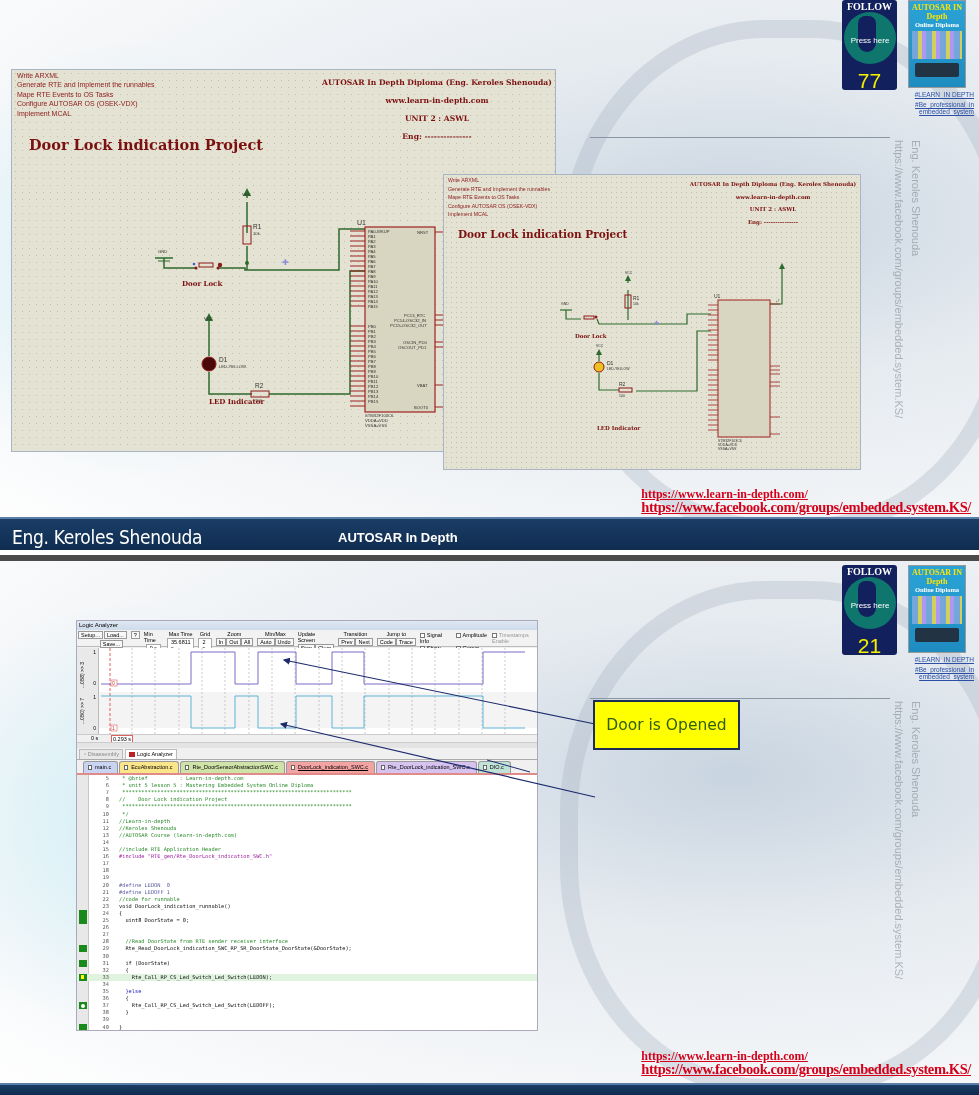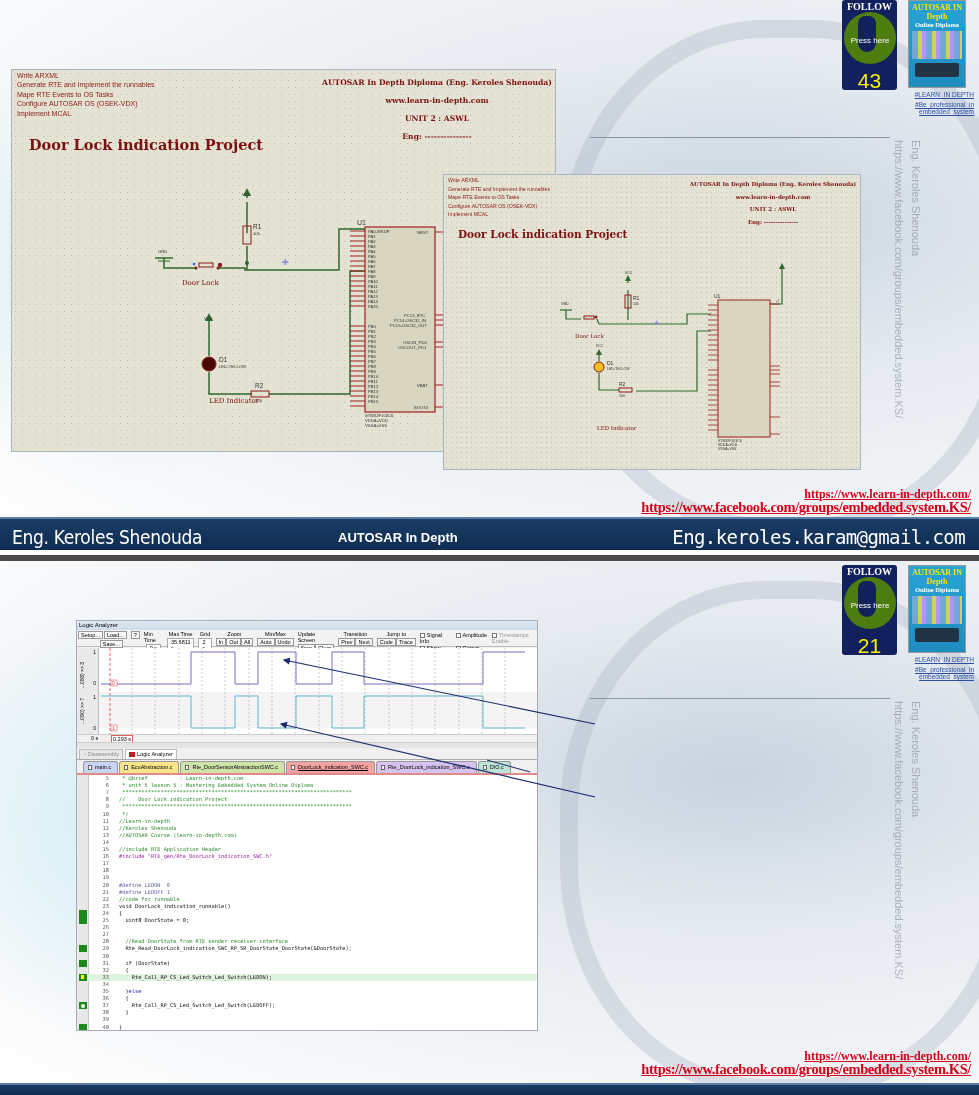--- a/index.html
+++ b/index.html
@@ -6,46 +6,46 @@
 body{width:979px;height:1095px;overflow:hidden;font-family:"Liberation Sans",sans-serif;background:#fff;position:relative}
 .slide{position:absolute;left:0;width:979px;overflow:hidden}
 .slide-bg{position:absolute;inset:0;background:radial-gradient(ellipse at 75% 40%,#c8d4e0 0%,#e6ebf0 35%,#f4f6f8 70%,#fff 100%)}
 .slide-bg::before{content:"";position:absolute;left:-80px;top:30px;width:420px;height:460px;border-radius:50%;background:radial-gradient(circle,#d4f0f7 0%,rgba(220,240,248,0) 70%)}
 .slide-bg::after{content:"";position:absolute;left:560px;top:20px;width:420px;height:480px;border-radius:45%;border:18px solid rgba(170,180,195,.35)}
 .footer-bar{position:absolute;left:0;width:979px;height:38px;background:linear-gradient(#1a3d66,#0e2a4d);border-top:2px solid #5a7ea8;color:#fff;display:flex;align-items:center}
 .footer-bar .name{position:absolute;left:12px;font-size:19px;font-family:"DejaVu Sans Condensed","DejaVu Sans",sans-serif;letter-spacing:-.3px}
 .footer-bar .course{position:absolute;left:338px;font-size:13px;font-weight:bold}
 .footer-bar .email{position:absolute;right:14px;font-size:19px;font-family:"DejaVu Sans Mono",monospace;letter-spacing:-.6px}
 .footer-under{position:absolute;left:0;width:979px;height:10px;background:#4b4b4b}
-.links{position:absolute;right:8px;text-align:right;font-family:"Liberation Serif",serif;color:#d4001a;line-height:13px}
+.links{position:absolute;right:8px;text-align:left;font-family:"Liberation Serif",serif;color:#d4001a;line-height:13px}
 .links a{display:block;color:#d4001a;text-decoration:underline;font-weight:bold}
 .links .l1{font-size:12px}
 .links .l2{font-size:14.5px;letter-spacing:-.4px}
 .follow{position:absolute;width:55px;height:90px;background:#12205e;border-radius:3px;overflow:hidden}
 .follow .ft{color:#fff;font-family:"Liberation Serif",serif;font-weight:bold;font-size:10px;text-align:center;margin-top:1px}
-.follow .circle{position:absolute;left:2px;top:12px;width:52px;height:52px;border-radius:50%;background:#4d7c0f}
+.follow .circle{position:absolute;left:2px;top:12px;width:52px;height:52px;border-radius:50%;background:#0f766e}
 .follow .hand{position:absolute;left:14px;top:4px;width:18px;height:36px;background:#12205e;border-radius:8px 8px 10px 10px}
 .follow .press{position:absolute;left:0;top:24px;width:52px;text-align:center;font-size:8px;color:#fff;line-height:9px}
 .follow .num{position:absolute;bottom:-3px;width:100%;text-align:center;color:#f5f000;font-size:21px}
 .book{position:absolute;width:58px;height:88px;background:linear-gradient(#2aa3d6,#1f8cc0);border:1px solid #999;padding:2px}
 .book .bt{color:#ffe400;font-family:"Liberation Serif",serif;font-weight:bold;font-size:8px;text-align:center;line-height:9px}
 .book .bs{color:#fff;font-family:"Liberation Serif",serif;font-weight:bold;font-size:6.5px;text-align:center}
 .book .bimg{margin:3px auto 0;width:50px;height:28px;background:repeating-linear-gradient(90deg,#8ad 0 6px,#fd4 6px 10px,#c9f 10px 14px);opacity:.8}
 .book .board{margin:4px auto 0;width:44px;height:14px;background:#234;border-radius:2px}
 .hashtags{position:absolute;font-size:6.5px;color:#2a4fa5;text-align:right;line-height:7px}
 .hashtags span{display:block;text-decoration:underline}
 .vtext{position:absolute;writing-mode:vertical-rl;color:rgba(120,130,140,.55);font-size:11px;white-space:nowrap}
 .hline{position:absolute;height:1px;background:#8a96a4}
 
 .sch{position:absolute;background-color:#e4e2d2;background-image:radial-gradient(#c2bfae 0.7px,transparent 0.8px);background-size:7px 7px;border:1px solid #a9b5c4}
 .sch .tasks{position:absolute;color:#8b1a1a;line-height:1.35}
 .sch .tasks div{white-space:nowrap}
 .sch .hdr{position:absolute;color:#7b1010;font-family:"DejaVu Serif",serif;font-weight:bold;text-align:center;white-space:nowrap;line-height:1.55}
 .sch .ptitle{position:absolute;color:#7b1010;font-family:"DejaVu Serif",serif;font-weight:bold;white-space:nowrap}
-.sch .lbl{position:absolute;color:#7b1010;font-family:"DejaVu Serif",serif;font-weight:normal;white-space:nowrap}
+.sch .lbl{position:absolute;color:#7b1010;font-family:"DejaVu Serif",serif;font-weight:bold;white-space:nowrap}
 .sch svg{position:absolute;left:0;top:0}
 
 .ide{position:absolute;left:76px;top:620px;width:462px;height:411px;background:#f0f0f0;border:1px solid #aab;overflow:hidden}
 .la-title{height:9px;font-size:6px;padding-left:2px;background:linear-gradient(#dfe8f3,#cddbeb);line-height:9px}
 .la-tool{height:17px;display:flex;font-size:5.5px;align-items:flex-start;padding:1px 1px;gap:4px;background:#f2f2f2;border-bottom:1px solid #bbb}
 .la-tool .grp{display:flex;flex-direction:column;align-items:center;gap:1px}
 .btn{border:1px solid #999;background:#f8f8f8;padding:0 2px;font-size:5.5px;line-height:6px;cursor:pointer}
 .field{border:1px solid #aaa;background:#fff;padding:0 3px;font-size:5.5px;line-height:6px}
 .chk{display:inline-block;width:5px;height:5px;border:1px solid #777;background:#fff;margin-right:2px;vertical-align:middle}
 .la-plot{position:absolute;left:0;top:27px;width:462px;height:86px;background:#fff}
@@ -74,21 +74,21 @@
 <div class="slide" style="top:0;height:550px">
   <div class="slide-bg"></div>
   <div class="hline" style="left:590px;top:137px;width:300px"></div>
 
   <div class="follow" style="left:842px;top:0">
     <div class="ft">FOLLOW US</div>
     <div class="circle">
         <div class="hand"></div>
         <div class="press">Press here</div>
       </div>
-    <div class="num">43</div>
+    <div class="num">77</div>
   </div>
   <div class="book" style="left:908px;top:0">
     <div class="bt">AUTOSAR IN Depth</div>
     <div class="bs">Online Diploma</div>
     <div class="bimg"></div>
     <div class="board"></div>
   </div>
   <div class="hashtags" style="left:900px;top:91px;width:74px">
     <span>#LEARN_IN DEPTH</span>
     <span style="margin-top:3px">#Be_professional_in embedded_system</span>
@@ -346,21 +346,20 @@
     <div class="lbl" style="left:153px;top:250px;font-size:5.5px">LED Indicator</div>
   </div>
 
   <div class="links" style="top:488px">
     <a class="l1">https://www.learn-in-depth.com/</a>
     <a class="l2">https://www.facebook.com/groups/embedded.system.KS/</a>
   </div>
   <div class="footer-bar" style="top:517px">
     <span class="name">Eng. Keroles Shenouda</span>
     <span class="course">AUTOSAR In Depth</span>
-    <span class="email">Eng.keroles.karam@gmail.com</span>
   </div>
 </div>
 <div class="footer-under" style="top:555px;height:6px"></div>
 
 <div class="slide" style="top:561px;height:534px">
   <div class="slide-bg"></div>
   <div class="hline" style="left:590px;top:137px;width:300px"></div>
 
   <div class="follow" style="left:842px;top:4px">
     <div class="ft">FOLLOW US</div>
@@ -376,20 +375,21 @@
     <div class="bimg"></div>
     <div class="board"></div>
   </div>
   <div class="hashtags" style="left:900px;top:95px;width:74px">
     <span>#LEARN_IN DEPTH</span>
     <span style="margin-top:3px">#Be_professional_in embedded_system</span>
   </div>
   <div class="vtext" style="left:910px;top:140px">Eng. Keroles Shenouda</div>
   <div class="vtext" style="left:893px;top:140px">https://www.facebook.com/groups/embedded.system.KS/</div>
 
+  <div class="note" style="left:593px;top:139px;height:50px;line-height:46px">Door is Opened</div>
 </div>
 
 <div class="ide">
   <div class="la-title">Logic Analyzer</div>
   <div class="la-tool">
     <div class="grp">
         <div style="display:flex;gap:1px">
           <span class="btn">Setup...</span>
           <span class="btn">Load...</span>
         </div>

